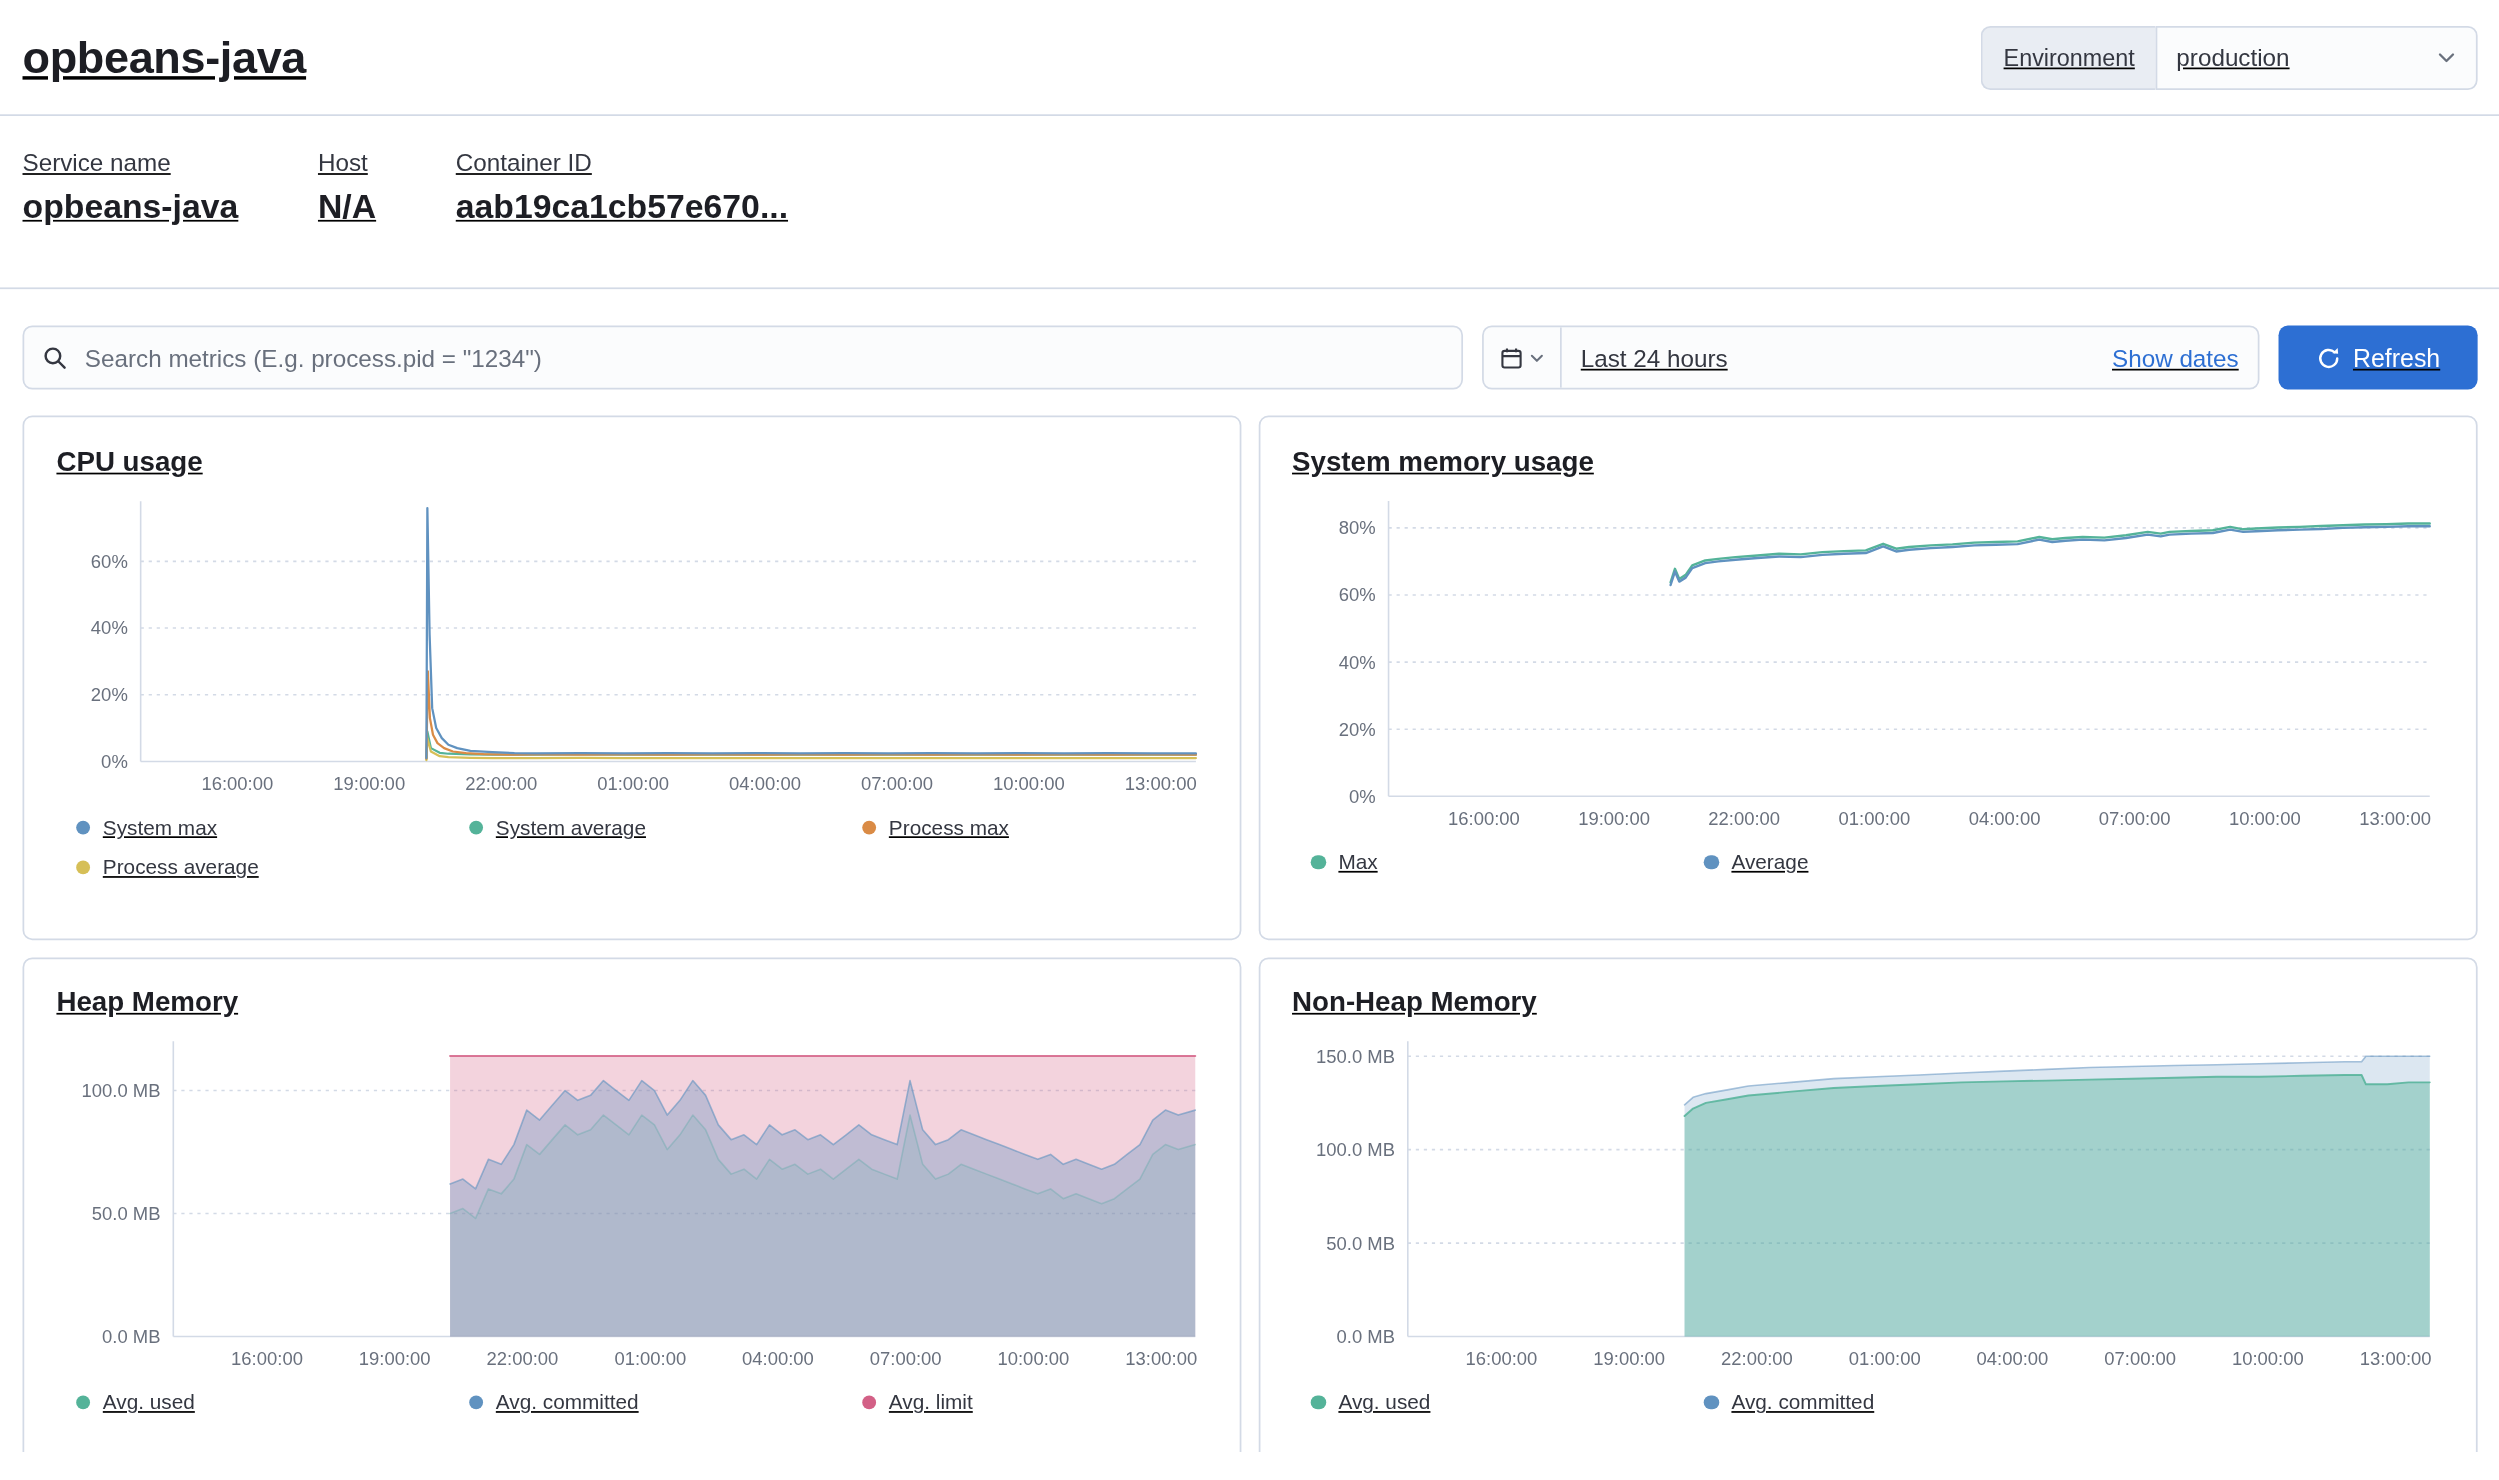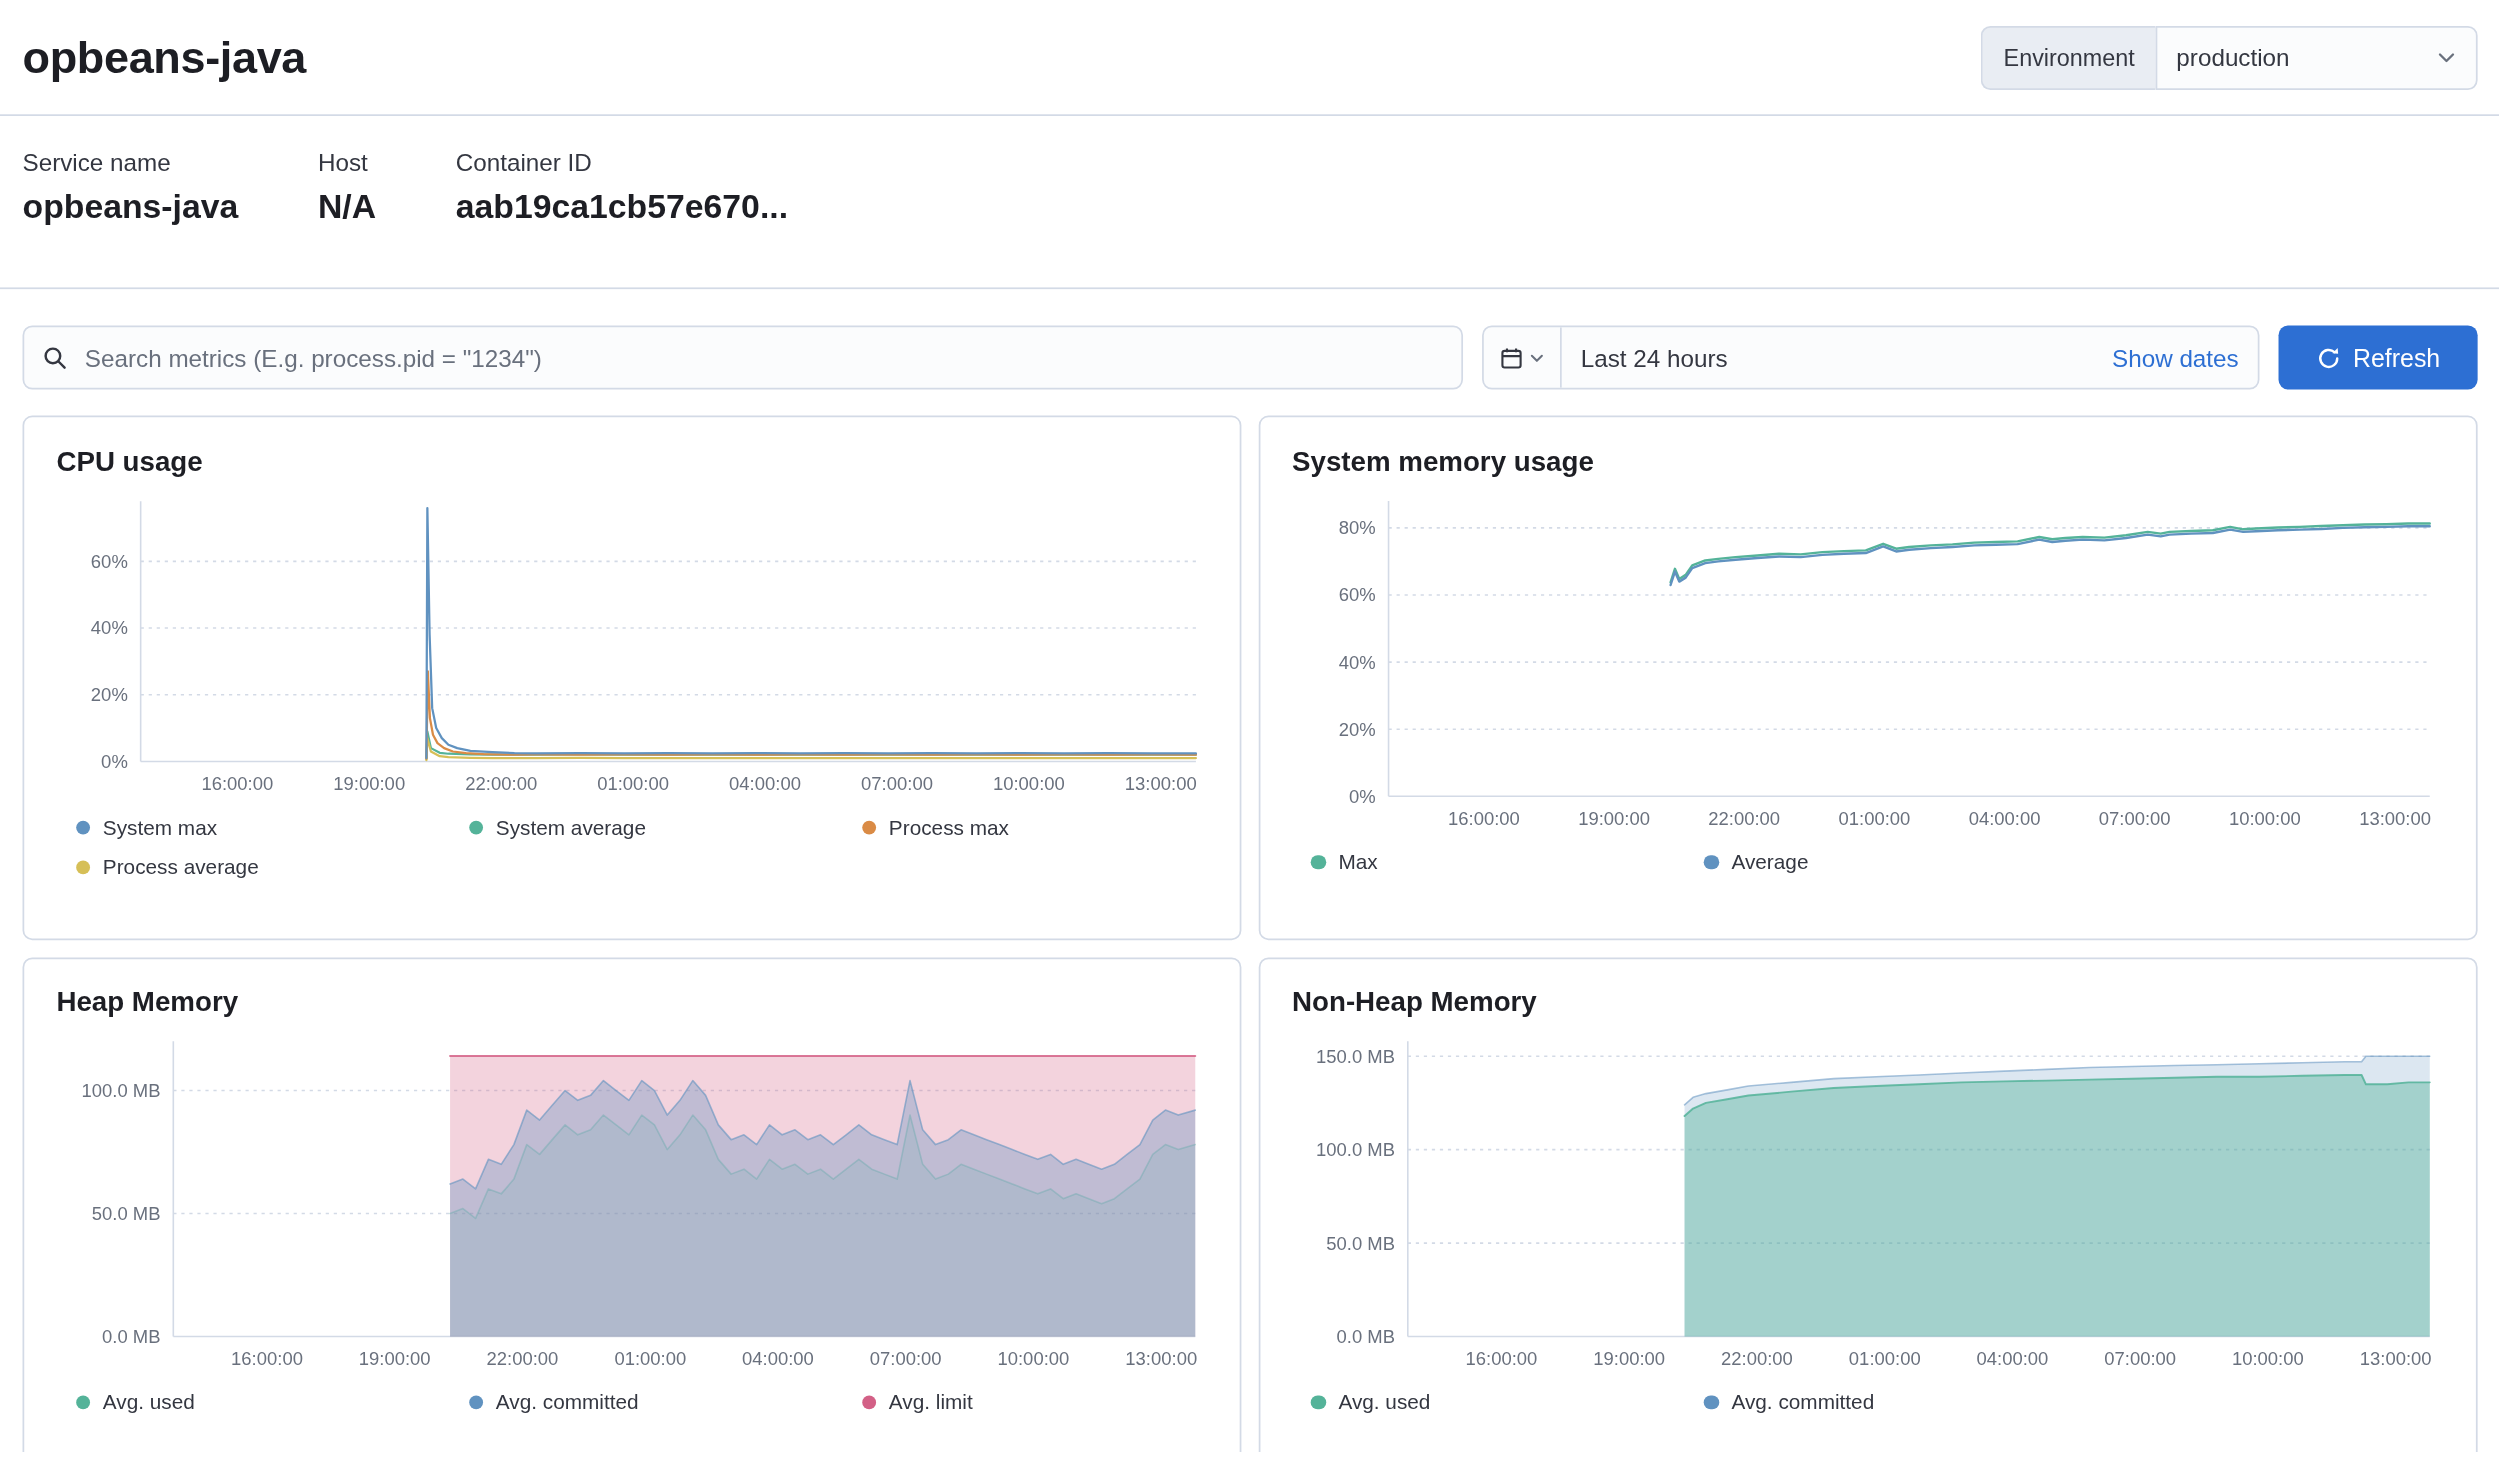--- a/index.html
+++ b/index.html
@@ -1,20 +1,20 @@
 <!DOCTYPE html>
 <html style="--accent: #2d6fd3; --border: #D3DAE6; --text: #1D1E24; --mid: #343741; --sub: #69707D;font-size:15px"><head>
 <meta charset="utf-8">
 <style>
   :root{
     --accent:#2d6fd3; --border:#D3DAE6; --text:#1D1E24; --mid:#343741; --sub:#69707D;
   }
   *{box-sizing:border-box;}
   html,body{margin:0;padding:0;background:#fff;}
-  #viewport{width:2500px;height:1452px;overflow:hidden;}
+  #viewport{width:2500px;height:1452px;overflow:hidden;text-decoration:underline;}
   #design{
     width:1444px;height:855px;
     transform:scale(1.7314);transform-origin:0 0;
     font-family:"Liberation Sans","DejaVu Sans",sans-serif;color:var(--text);
     background:#fff;
   }
   
   .page-header{display:flex;align-items:center;justify-content:space-between;padding:0 13px;height:67px;border-bottom:0.9px solid var(--border);}
   .page-header h1{font-size:26px;font-weight:600;margin:0;letter-spacing:-0.2px;}
   .env-control{display:flex;height:37px;}

